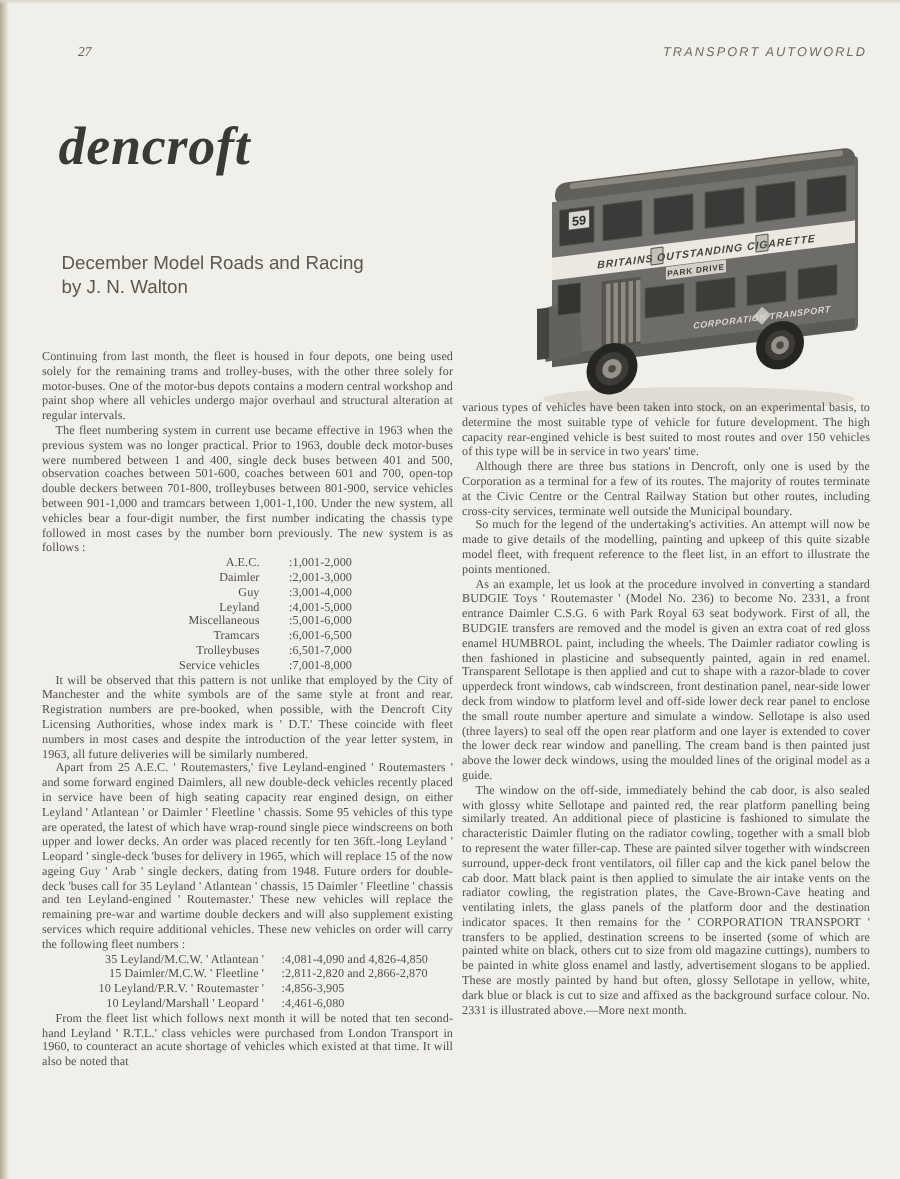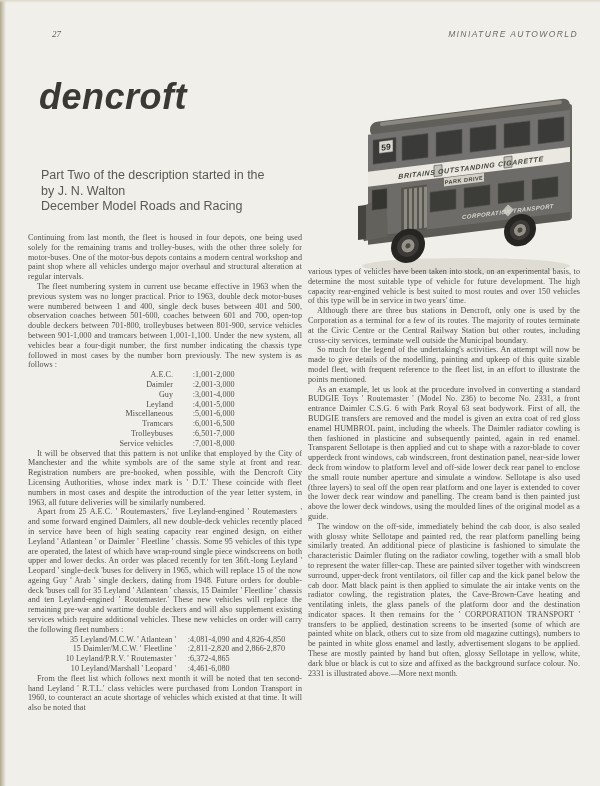--- a/index.html
+++ b/index.html
@@ -11,21 +11,21 @@
   .edge-left{position:absolute;left:0;top:0;bottom:0;width:6px;
     background:linear-gradient(90deg,#b1a88d,rgba(177,168,141,0));}
   .edge-top{position:absolute;left:0;top:0;right:0;height:3px;
     background:linear-gradient(180deg,#ddd8c9,rgba(221,216,201,0));}
   .page-number{position:absolute;left:52px;top:29px;font-style:italic;
     font-size:9px;color:#5e5d55;}
   .magazine{position:absolute;right:22px;top:29px;font-style:italic;
     font-size:8.5px;letter-spacing:1.4px;color:#6d6c64;
     font-family:"Liberation Sans",sans-serif;}
   .title{position:absolute;left:39px;top:80px;margin:0;
-    font-family:Liberation Sans, sans-serif;font-weight:bold;font-style:italic;
+    font-family:Liberation Serif, serif;font-weight:bold;font-style:italic;
     font-size:36px;line-height:34px;color:#3a3935;letter-spacing:0.5px;}
   .subtitle{position:absolute;left:41px;top:168px;margin:0;
     font-family:"Liberation Sans",sans-serif;font-size:12.5px;
     line-height:15.5px;color:#5a5951;font-weight:normal;}
   .subtitle span{display:block;}
   .photo{position:absolute;left:358px;top:80px;width:222px;height:200px;margin:0;}
   .col{position:absolute;font-size:8.1px;line-height:9.8px;
     text-align:justify;letter-spacing:0.05px;color:#504f49;}
   .col-left{left:28px;top:233px;width:274px;height:540px;overflow:hidden;}
   .col-right{left:308px;top:267px;width:272px;height:495px;overflow:hidden;}
@@ -38,30 +38,29 @@
   .orow .ocolon{width:14px;}
 </style>
 </head>
 <body>
 
 <div>
   <div class="edge-left"></div>
   <div class="edge-top"></div>
 
   <span class="page-number">27</span>
-  <span class="magazine">MINIATURE AUTOWORLD</span>
+  <span class="magazine">TRANSPORT AUTOWORLD</span>
 
   <h1 class="title">
     <span style="display:block">dencroft</span>
   </h1>
 
   <p class="subtitle">
-    <span>Part Two of the description started in the</span>
+    <span>December Model Roads and Racing</span>
     <span>by J. N. Walton</span>
-    <span>December Model Roads and Racing</span>
   </p>
 
   <figure class="photo">
     <svg width="222" height="200" viewBox="0 0 222 200">
       <ellipse cx="108" cy="186" rx="104" ry="8" fill="#dedcd3"></ellipse>
       <g transform="skewY(-7)">
         <rect x="204" y="50" width="10" height="116" rx="3" fill="#67665f"></rect>
         <rect x="12" y="44" width="200" height="15" rx="7" fill="#615f5a"></rect>
         <rect x="22" y="45" width="182" height="4" rx="2" fill="#96948b" opacity="0.8"></rect>
         <rect x="10" y="56" width="202" height="38" fill="#747270"></rect>
@@ -166,21 +165,21 @@
           <span>4,081-4,090 and 4,826-4,850</span>
         </div>
       <div class="orow">
           <span class="olabel">15 Daimler/M.C.W. ' Fleetline '</span>
           <span class="ocolon">:</span>
           <span>2,811-2,820 and 2,866-2,870</span>
         </div>
       <div class="orow">
           <span class="olabel">10 Leyland/P.R.V. ' Routemaster '</span>
           <span class="ocolon">:</span>
-          <span>6,372-4,865</span>
+          <span>4,856-3,905</span>
         </div>
       <div class="orow">
           <span class="olabel">10 Leyland/Marshall ' Leopard '</span>
           <span class="ocolon">:</span>
           <span>4,461-6,080</span>
         </div>
     </div>
     <p class="para">From the fleet list which follows next month it will be noted that ten second-hand Leyland ' R.T.L.' class vehicles were purchased from London Transport in 1960, to counteract an acute shortage of vehicles which existed at that time.  It will also be noted that</p>
   </div>
 

